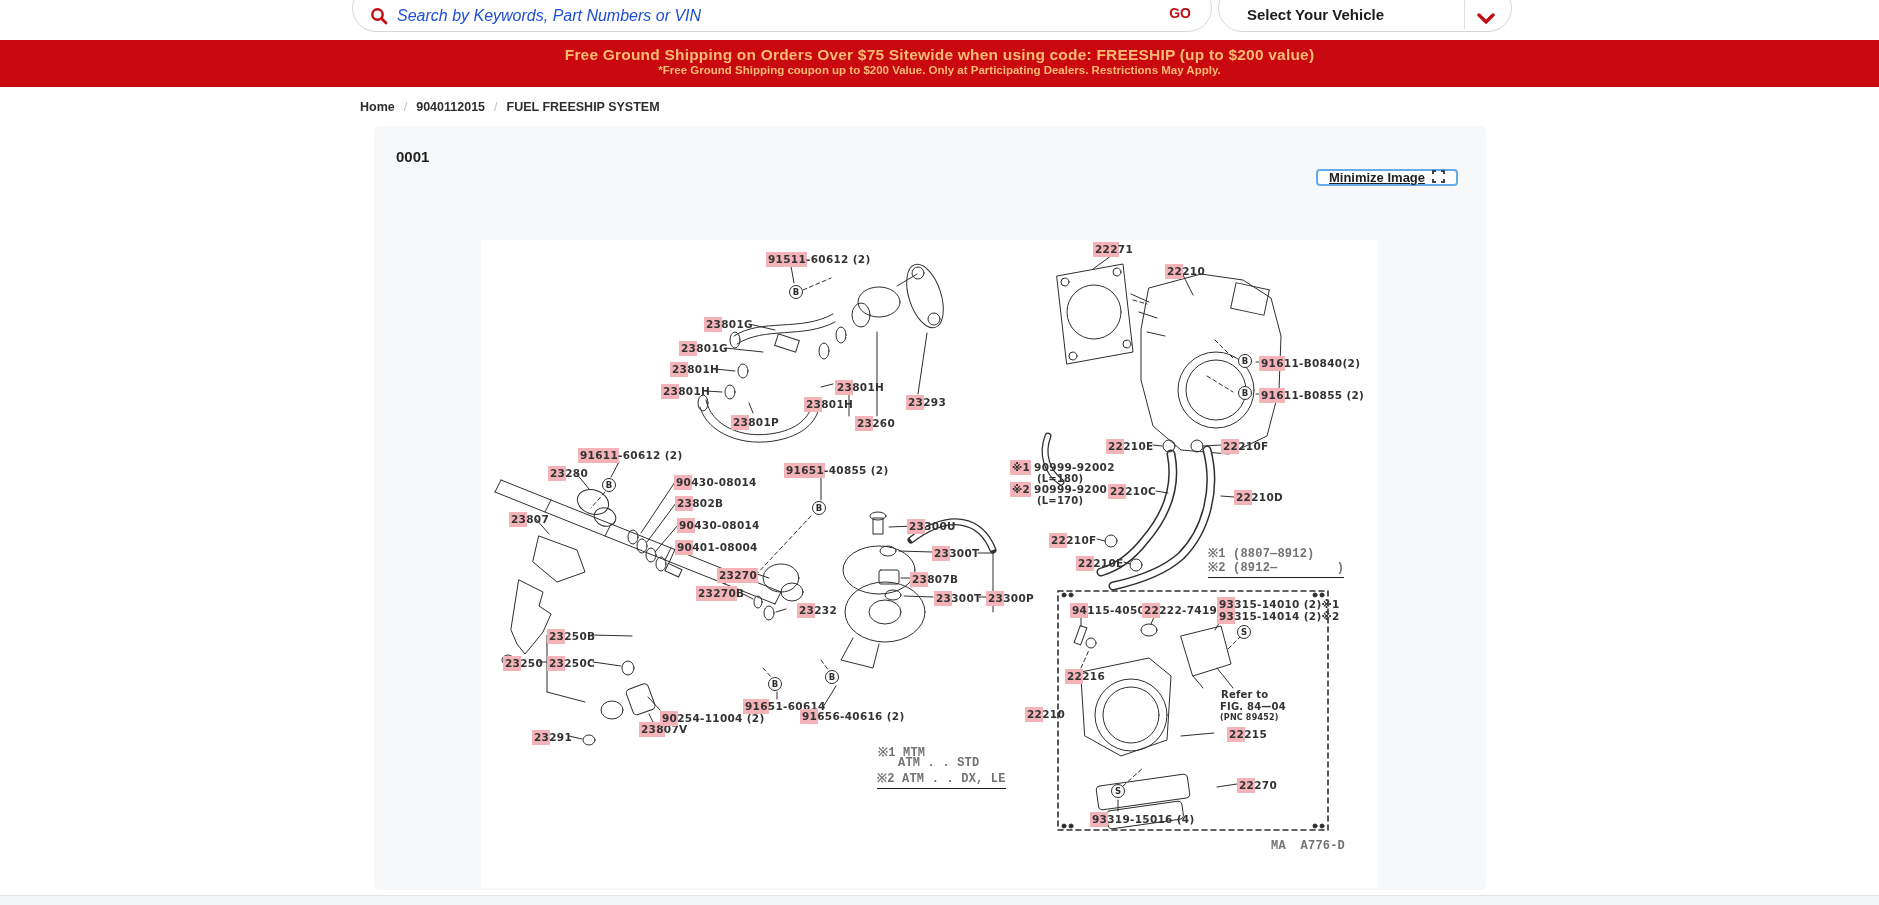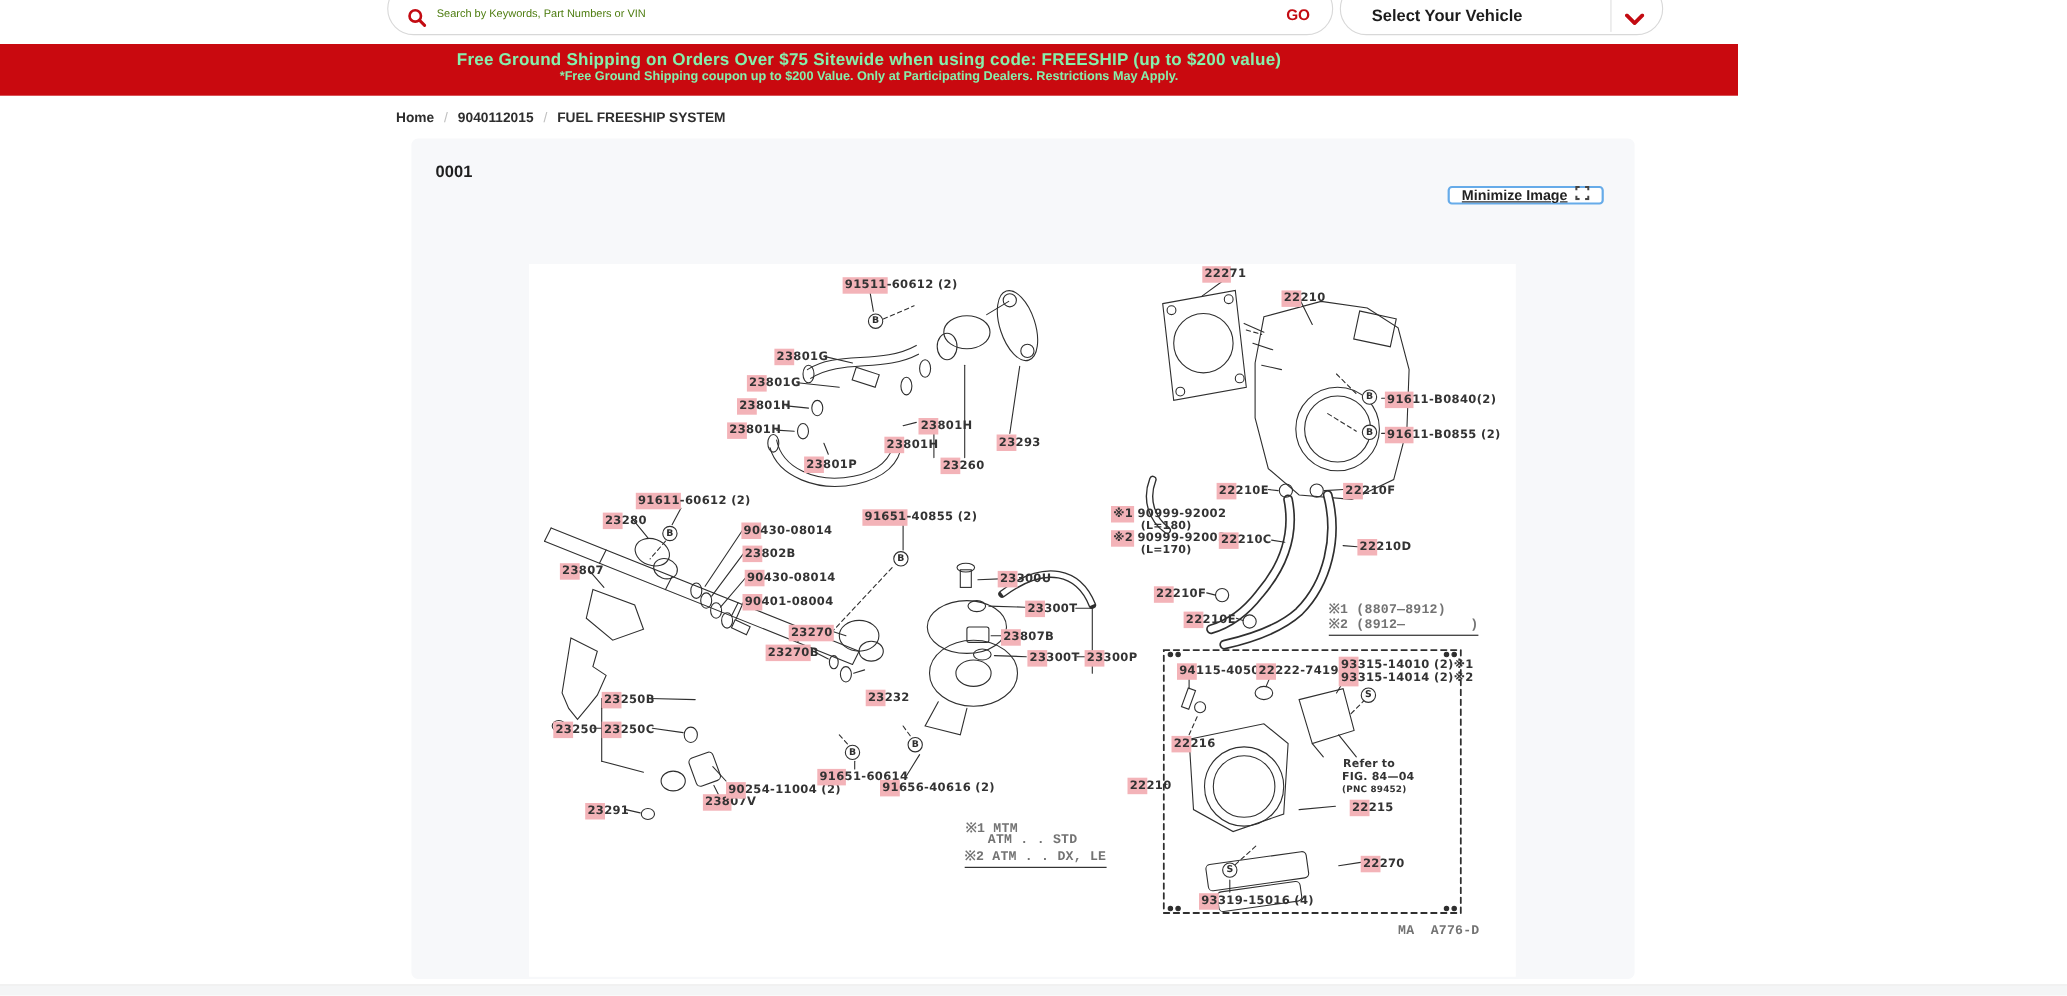--- a/index.html
+++ b/index.html
@@ -2,29 +2,29 @@
 <html><head>
 <meta charset="utf-8">
 <style>
   * { margin:0; padding:0; box-sizing:border-box; }
   html,body { width:1879px; height:905px; overflow:hidden; background:#fff;
               font-family:"Liberation Sans", sans-serif; }
   .topbar { position:absolute; left:0; top:0; width:1879px; height:40px; background:#fff; }
   .search-pill { position:absolute; left:352px; top:-16px; width:860px; height:48px;
     border:1px solid #d8d8d8; border-radius:24px; background:#fff; }
   .search-icon { position:absolute; left:17px; top:22px; }
-  .search-ph { position:absolute; left:44px; top:22px; font-size:10px; color:#4d7c0f; }
+  .search-ph { position:absolute; left:44px; top:22px; font-size:16px; color:#1d4ed8;font-style:italic; }
   .go-btn { position:absolute; right:20px; top:20px; font-size:14px; font-weight:bold; color:#c30b12; cursor:pointer; }
   .veh-pill { position:absolute; left:1218px; top:-16px; width:294px; height:48px;
     border:1px solid #d8d8d8; border-radius:24px; background:#fff; }
   .veh-label { position:absolute; left:28px; top:21px; font-size:15px; font-weight:bold; color:#1c1c1c; }
   .veh-div { position:absolute; right:46px; top:14px; height:30px; border-left:1px solid #e0e0e0; }
   .veh-chevron { position:absolute; right:16px; top:26px; }
-  .banner { position:absolute; left:0; top:40px; width:1580px; height:47px; background:#c9090f;
-    color:#86efac; text-align:center; }
+  .banner { position:absolute; left:0; top:40px; width:1879px; height:47px; background:#c9090f;
+    color:#fdba74; text-align:center; }
   .banner .l1 { padding-top:6px; font-size:15.5px; font-weight:bold; letter-spacing:.2px; }
   .banner .l2 { font-size:11.5px; font-weight:bold; }
   .crumbs { position:absolute; left:360px; top:100px; font-size:12.5px; font-weight:bold; color:#2e2e2e; }
   .crumbs span.sep { color:#c0c0c0; margin:0 9px; font-weight:normal; }
   .card { position:absolute; left:374px; top:126px; width:1112px; height:764px;
     background:#f7f8fa; border-radius:6px; }
   .page-title { position:absolute; left:396px; top:148px; font-size:15px; font-weight:bold; color:#1f1f1f; }
   .min-btn { position:absolute; left:1316px; top:169px; width:142px; height:17px; background:#fff;
     border:2px solid #66abe9; border-radius:4px; display:flex; align-items:center; justify-content:center;
     gap:7px; cursor:pointer; }
@@ -316,21 +316,21 @@
       <span class="pn" style="left: 198px; top: 279px;"><em>90</em>430-08014</span>
       <span class="pn" style="left: 196px; top: 301px;"><em>90</em>401-08004</span>
       <span class="pn" style="left: 305px; top: 224px;"><em>91651</em>-40855 (2)</span>
       <span class="pn" style="left: 416px; top: 280px; margin-left: 12px;"><em>23</em>300U</span>
       <span class="pn" style="left: 453px; top: 307px;"><em>23</em>300T</span>
       <span class="pn" style="left: 431px; top: 333px;"><em>23</em>807B</span>
       <span class="pn" style="left: 455px; top: 352px;"><em>23</em>300T</span>
       <span class="pn" style="left: 507px; top: 352px;"><em>23</em>300P</span>
       <span class="pn" style="left: 238px; top: 329px;"><em>23270</em></span>
       <span class="pn" style="left: 217px; top: 347px;"><em>23270</em>B</span>
-      <span class="pn" style="left: 308px; top: 364px; margin-top: 24px;"><em>23</em>232</span>
+      <span class="pn" style="left: 318px; top: 364px;"><em>23</em>232</span>
       <span class="pn" style="left: 68px; top: 390px;"><em>23</em>250B</span>
       <span class="pn" style="left: 24px; top: 417px;"><em>23</em>250</span>
       <span class="pn" style="left: 68px; top: 417px;"><em>23</em>250C</span>
       <span class="pn" style="left: 53px; top: 491px;"><em>23</em>291</span>
       <span class="pn" style="left: 160px; top: 483px;"><em>238</em>07V</span>
       <span class="pn" style="left: 181px; top: 472px;"><em>90</em>254-11004 (2)</span>
       <span class="pn" style="left: 264px; top: 460px;"><em>916</em>51-60614</span>
       <span class="pn" style="left: 321px; top: 470px;"><em>91</em>656-40616 (2)</span>
       <span class="pn" style="left: 546px; top: 468px;"><em>22</em>210</span>
       <span class="pn" style="left: 591px; top: 364px;"><em>94</em>115-40500</span>

